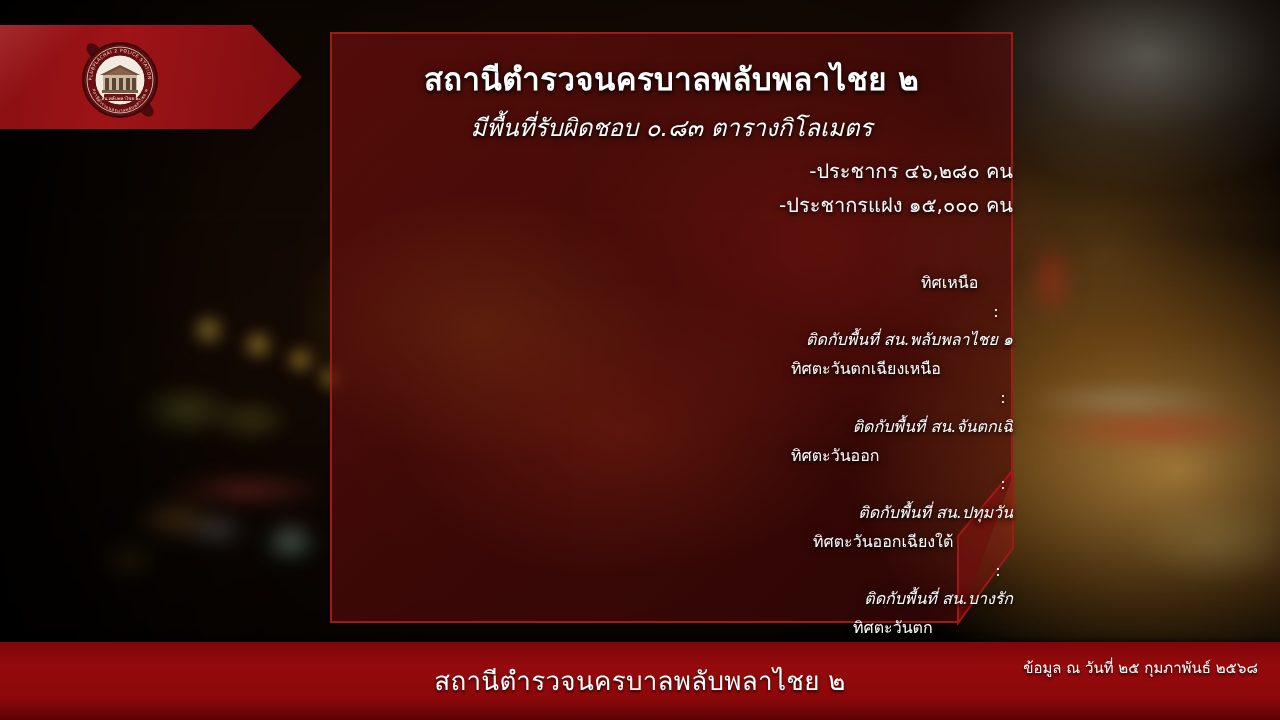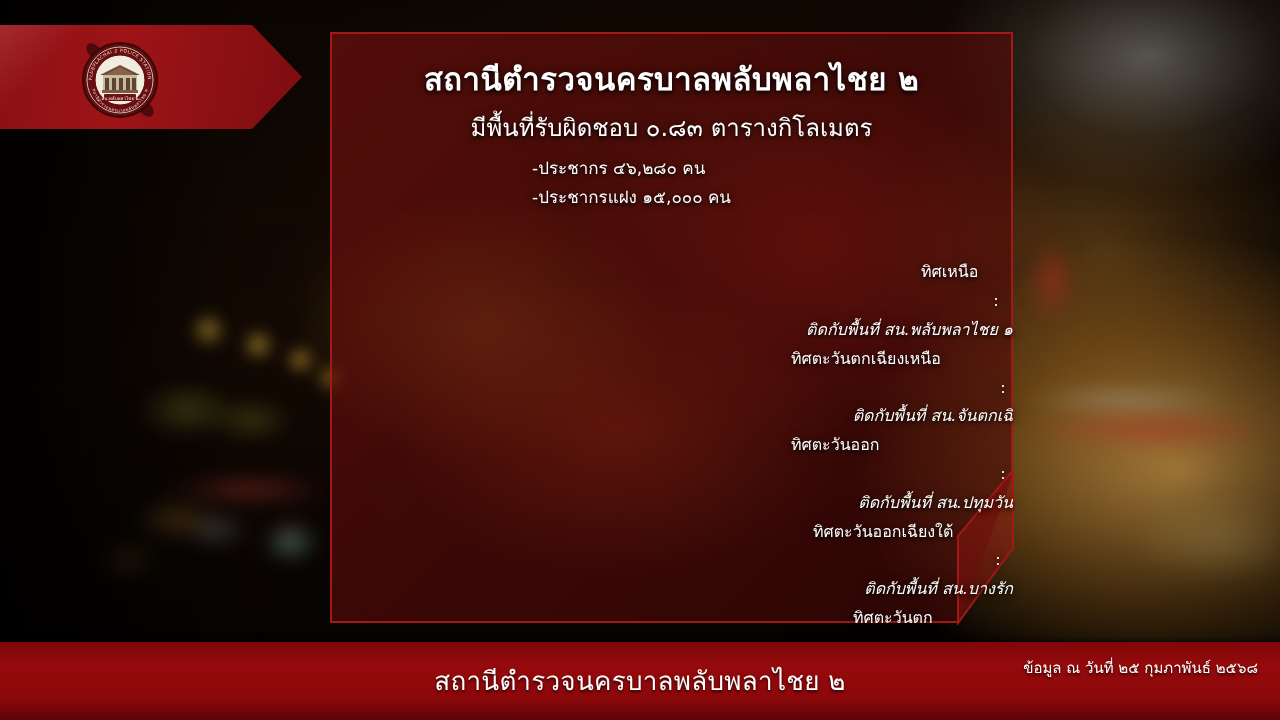--- a/index.html
+++ b/index.html
@@ -140,31 +140,33 @@
     letter-spacing: 0.5px;
     line-height: 1.25;
   }
 
   .subtitle {
     margin: 14px 0 0 0;
     text-align: center;
     font-size: 24px;
     font-weight: normal;
     line-height: 1.3;
+    font-style: italic;
   }
 
   .pop-list {
     margin: 10px 0 0 0;
     padding: 0;
     list-style: none;
   }
   .pop-list li {
-    font-size: 17px;
+    font-size: 20px;
     line-height: 1.72;
     padding-left: 202px;
+    text-align: right;
   }
 
   .boundary-block {
     margin-top: 46px;
     padding-left: 100px;
   }
   .boundary-row {
     display: flex;
     align-items: flex-end;
     font-size: 16px;

